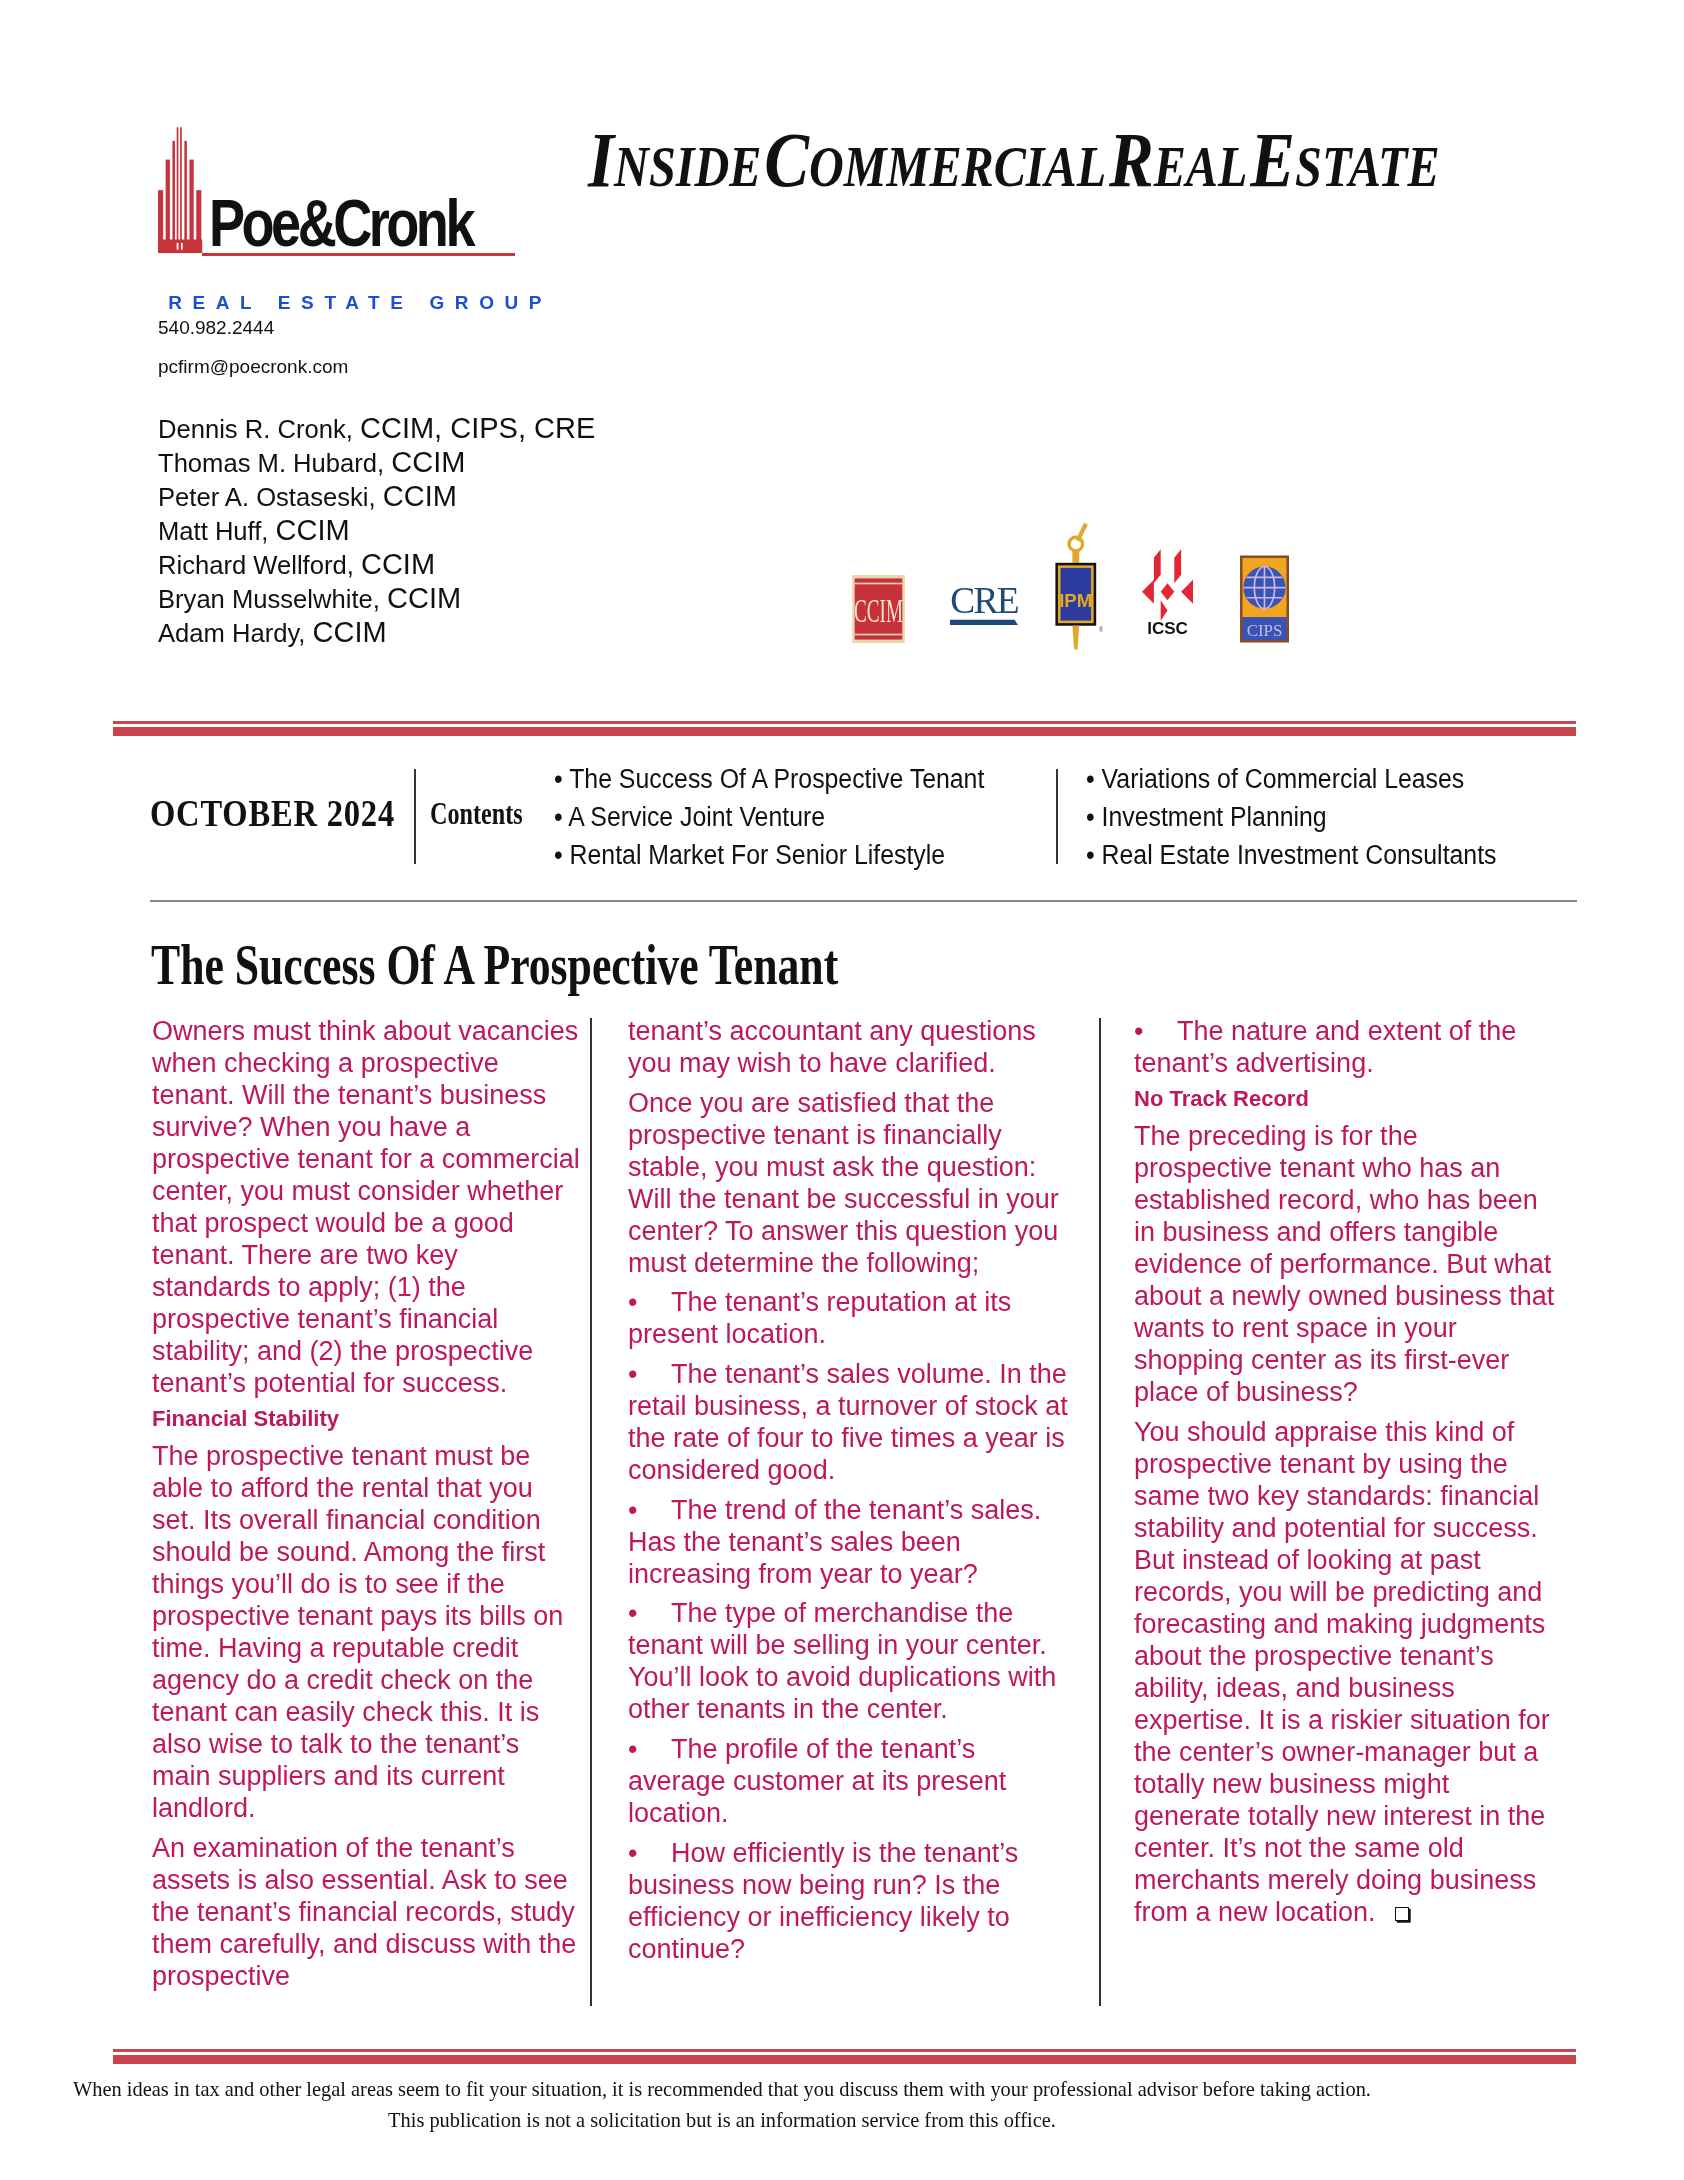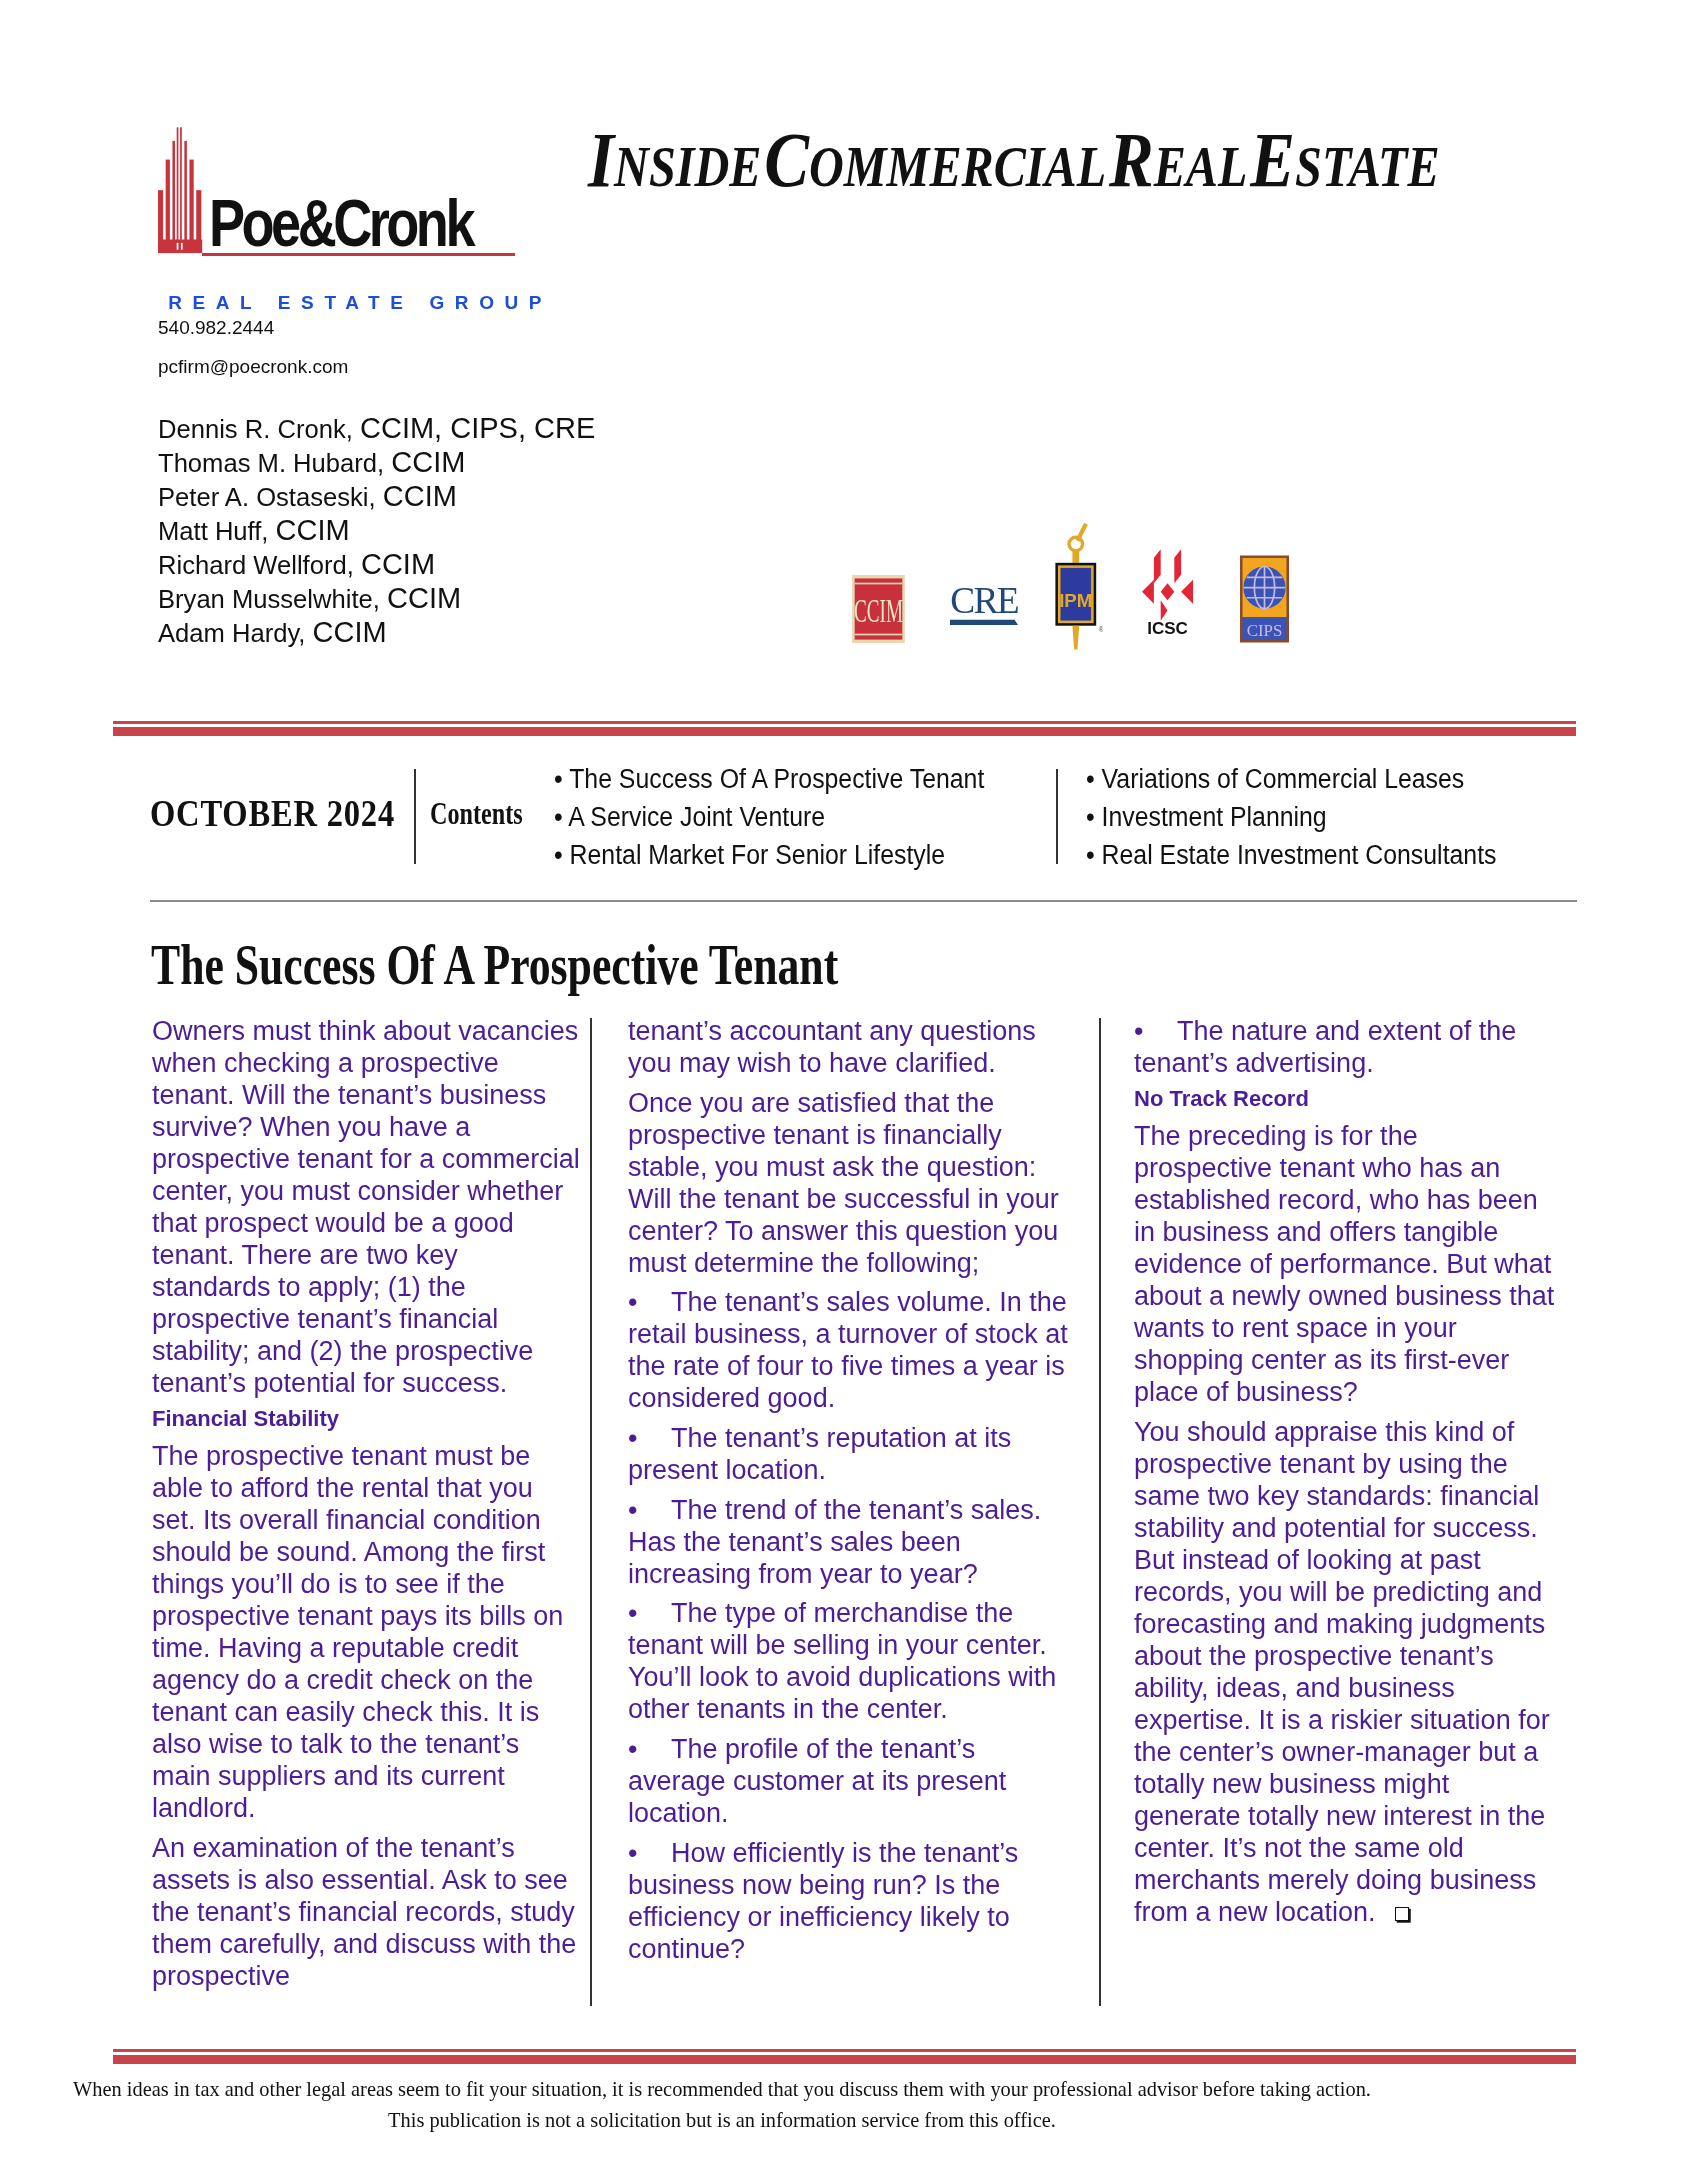--- a/index.html
+++ b/index.html
@@ -27,21 +27,21 @@
   .issue-date { left:150px; top:792px; font-family:"Liberation Serif", serif; font-weight:bold; font-size:37px; transform:scaleX(0.88); transform-origin:left top; white-space:nowrap; letter-spacing:0.9px; }
   .vdiv { position:absolute; width:1.7px; background:#333; }
   .contents-label { left:430px; top:796px; font-family:"Liberation Serif", serif; font-weight:bold; font-size:31px; transform:scaleX(0.78); transform-origin:left top; white-space:nowrap; }
   .toc { font-size:27px; line-height:38px; white-space:nowrap; transform:scaleX(0.92); transform-origin:left top; }
   .toc1 { left:554px; top:760px; }
   .toc2 { left:1086px; top:760px; }
   .gray-rule { position:absolute; left:150px; width:1427px; height:1.7px; background:#8a8a8a; top:900px; }
 
   .headline { left:151px; top:935px; font-family:"Liberation Serif", serif; font-weight:bold; font-size:56px; line-height:61px; white-space:nowrap; transform:scaleX(0.78); transform-origin:left top; }
 
-  .col { position:absolute; top:1015px; font-size:27px; line-height:32px; color:#4c1d95; }
+  .col { position:absolute; top:1015px; font-size:27px; line-height:32px; color:#be185d; }
   .col p { margin:0 0 7.7px 0; }
   .col h3 { margin:0 0 3.4px 0; font-size:22px; line-height:36px; font-weight:bold; }
   .col .bullet::before { content:"•"; display:inline-block; width:43px; }
   .col1 { left:152px; width:430px; }
   .col2 { left:628px; width:443px; }
   .col3 { left:1134px; width:426px; }
   .endmark { display:inline-block; width:12px; height:12px; border:1.7px solid #111; margin-left:19px; box-shadow:1.7px 1.7px 0 #111; vertical-align:middle; }
 
   .footer { position:absolute; left:0; width:1444px; text-align:center; font-family:"Liberation Serif", serif; font-size:20.4px; color:#111; }
 </style>
@@ -171,22 +171,22 @@
   <p style="margin-bottom:1.7px;">Owners must think about vacancies when checking a prospective tenant. Will the tenant’s business survive? When you have a prospective tenant for a commercial center, you must consider whether that prospect would be a good tenant. There are two key standards to apply; (1) the prospective tenant’s financial stability; and (2) the prospective tenant’s potential for success.</p>
   <h3>Financial Stability</h3>
   <p>The prospective tenant must be able to afford the rental that you set. Its overall financial condition should be sound. Among the first things you’ll do is to see if the prospective tenant pays its bills on time. Having a reputable credit agency do a credit check on the tenant can easily check this. It is also wise to talk to the tenant’s main suppliers and its current landlord.</p>
   <p>An examination of the tenant’s assets is also essential. Ask to see the tenant’s financial records, study them carefully, and discuss with the prospective</p>
 </div>
 <div class="vdiv" style="left:590px;top:1018px;height:988px;"></div>
 
 <div class="col col2">
   <p>tenant’s accountant any questions you may wish to have clarified.</p>
   <p>Once you are satisfied that the prospective tenant is financially stable, you must ask the question: Will the tenant be successful in your center? To answer this question you must determine the following;</p>
+  <p class="bullet">The tenant’s reputation at its present location.</p>
   <p class="bullet">The tenant’s sales volume. In the retail business, a turnover of stock at the rate of four to five times a year is considered good.</p>
-  <p class="bullet">The tenant’s reputation at its present location.</p>
   <p class="bullet">The trend of the tenant’s sales. Has the tenant’s sales been increasing from year to year?</p>
   <p class="bullet">The type of merchandise the tenant will be selling in your center. You’ll look to avoid duplications with other tenants in the center.</p>
   <p class="bullet">The profile of the tenant’s average customer at its present location.</p>
   <p class="bullet">How efficiently is the tenant’s business now being run? Is the efficiency or inefficiency likely to continue?</p>
 </div>
 <div class="vdiv" style="left:1099px;top:1018px;height:988px;"></div>
 
 <div class="col col3">
   <p class="bullet" style="margin-bottom:1.7px;">The nature and extent of the tenant’s advertising.</p>
   <h3>No Track Record</h3>

